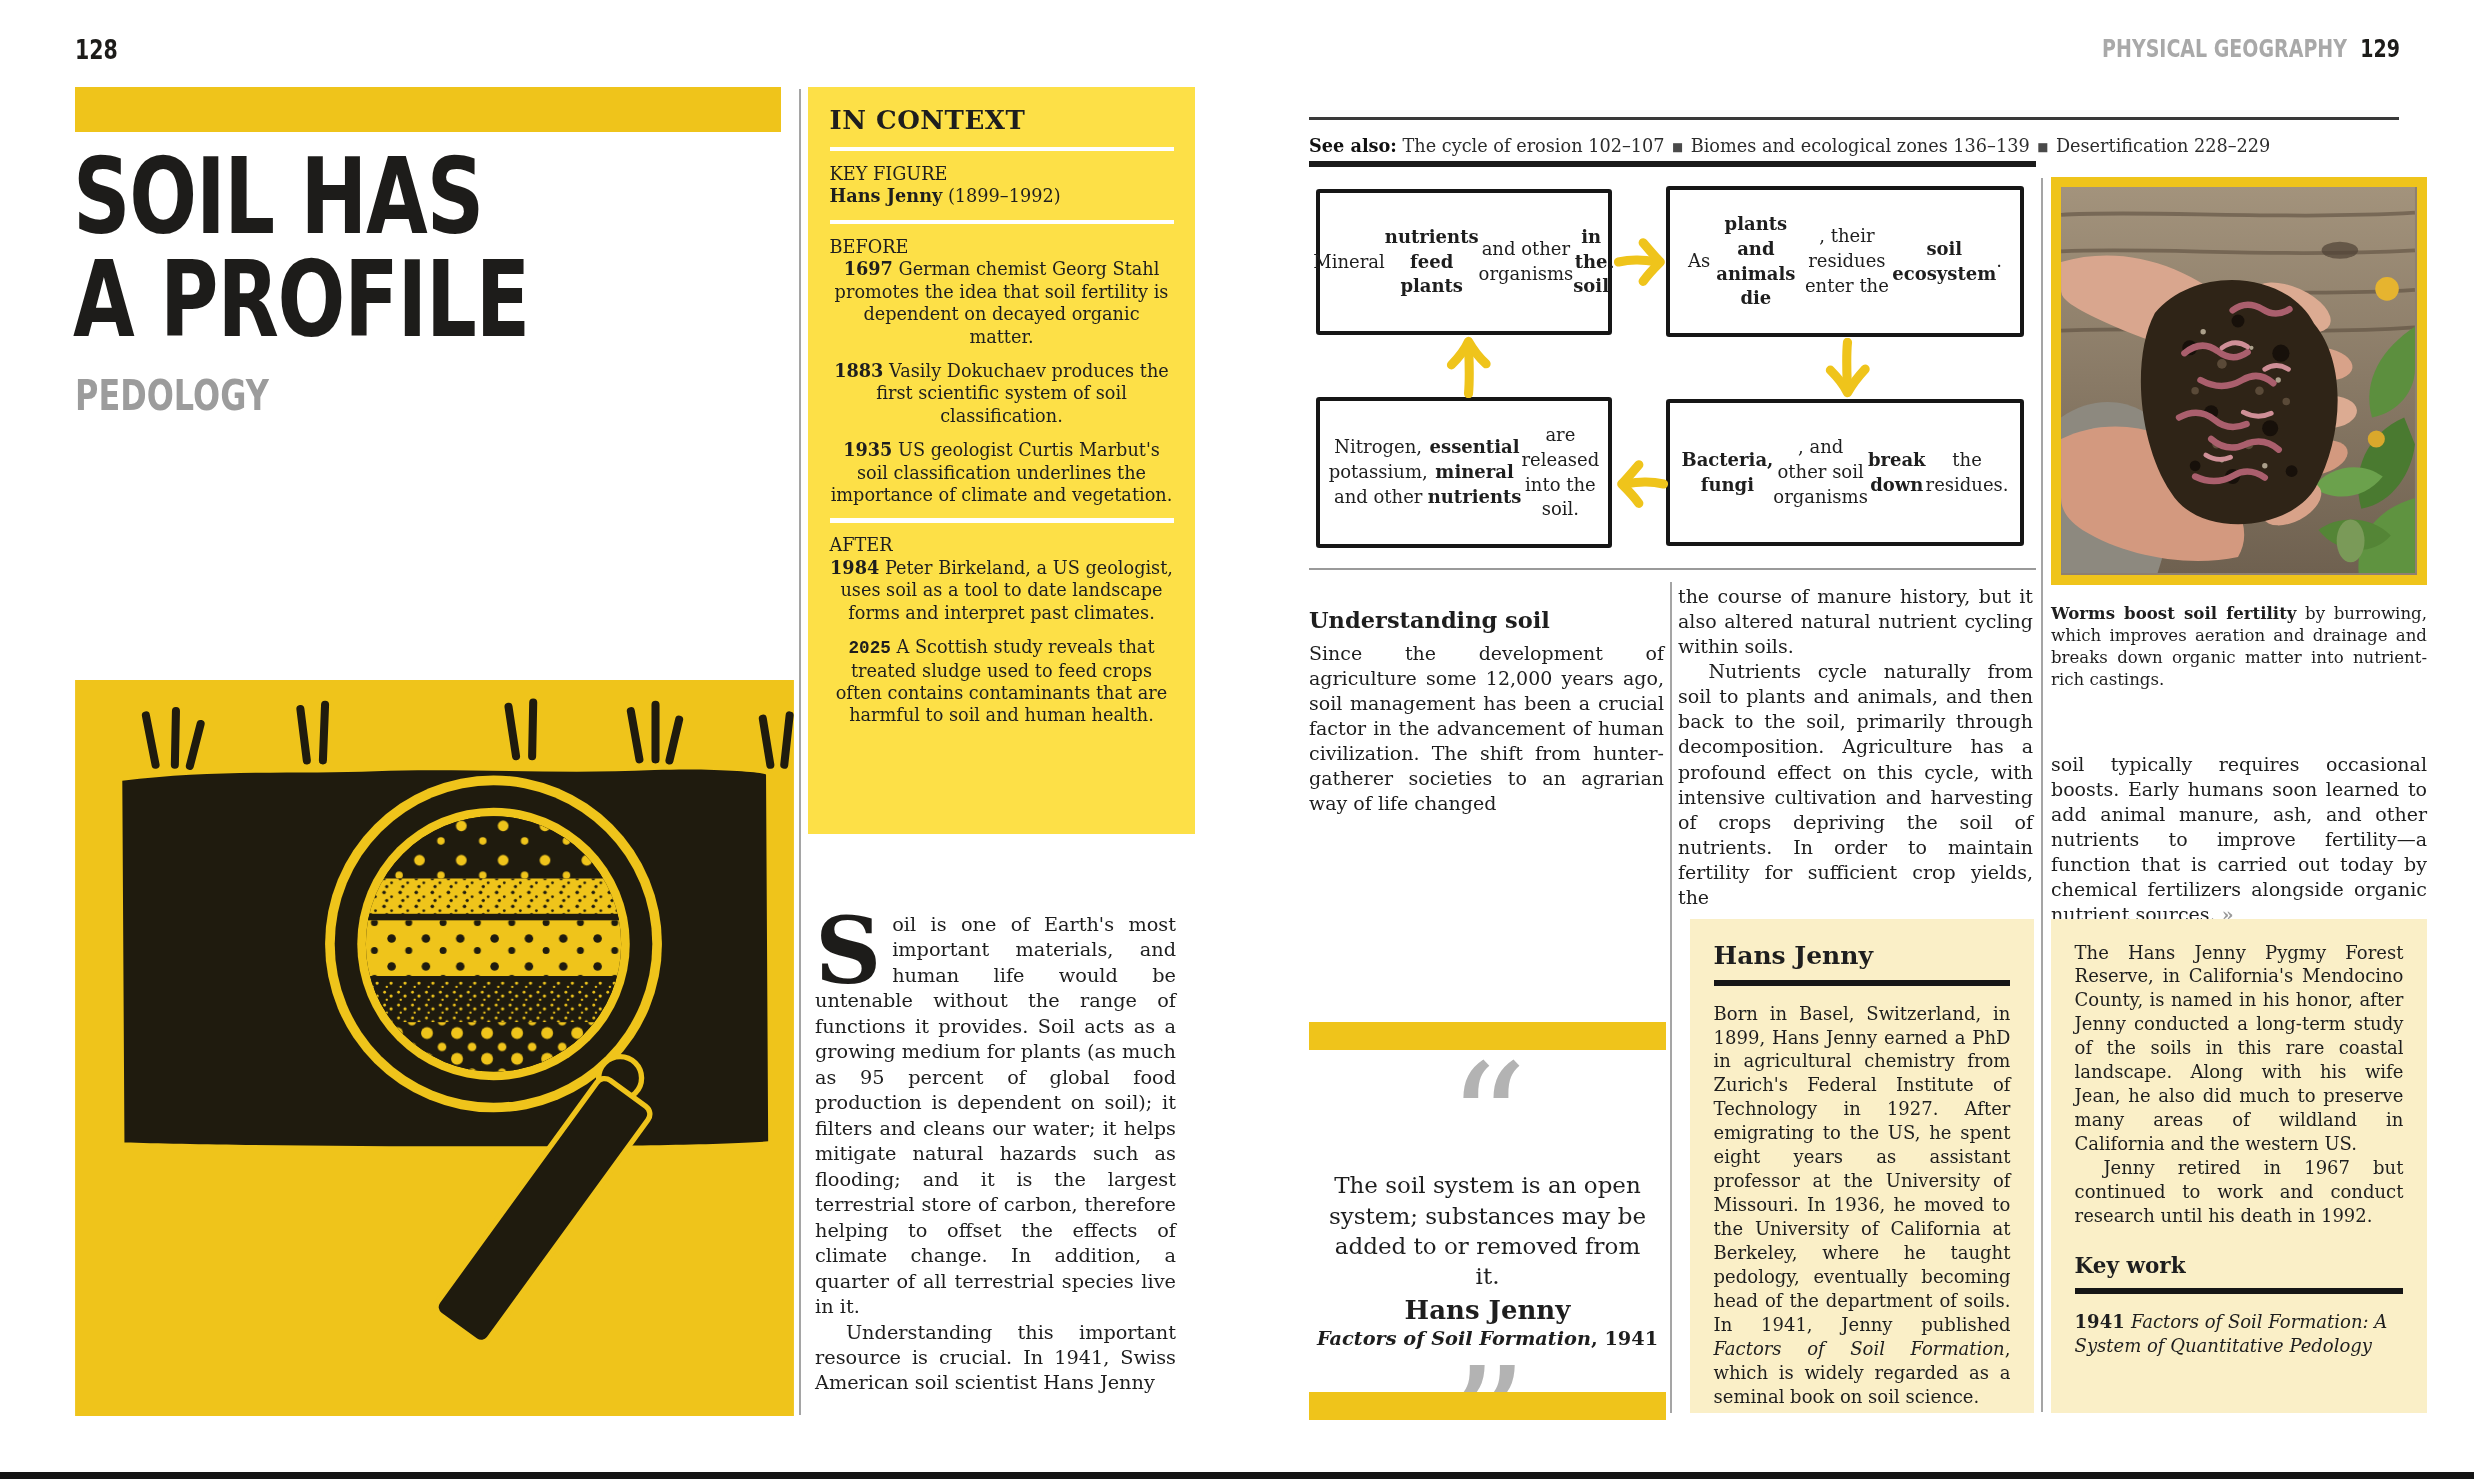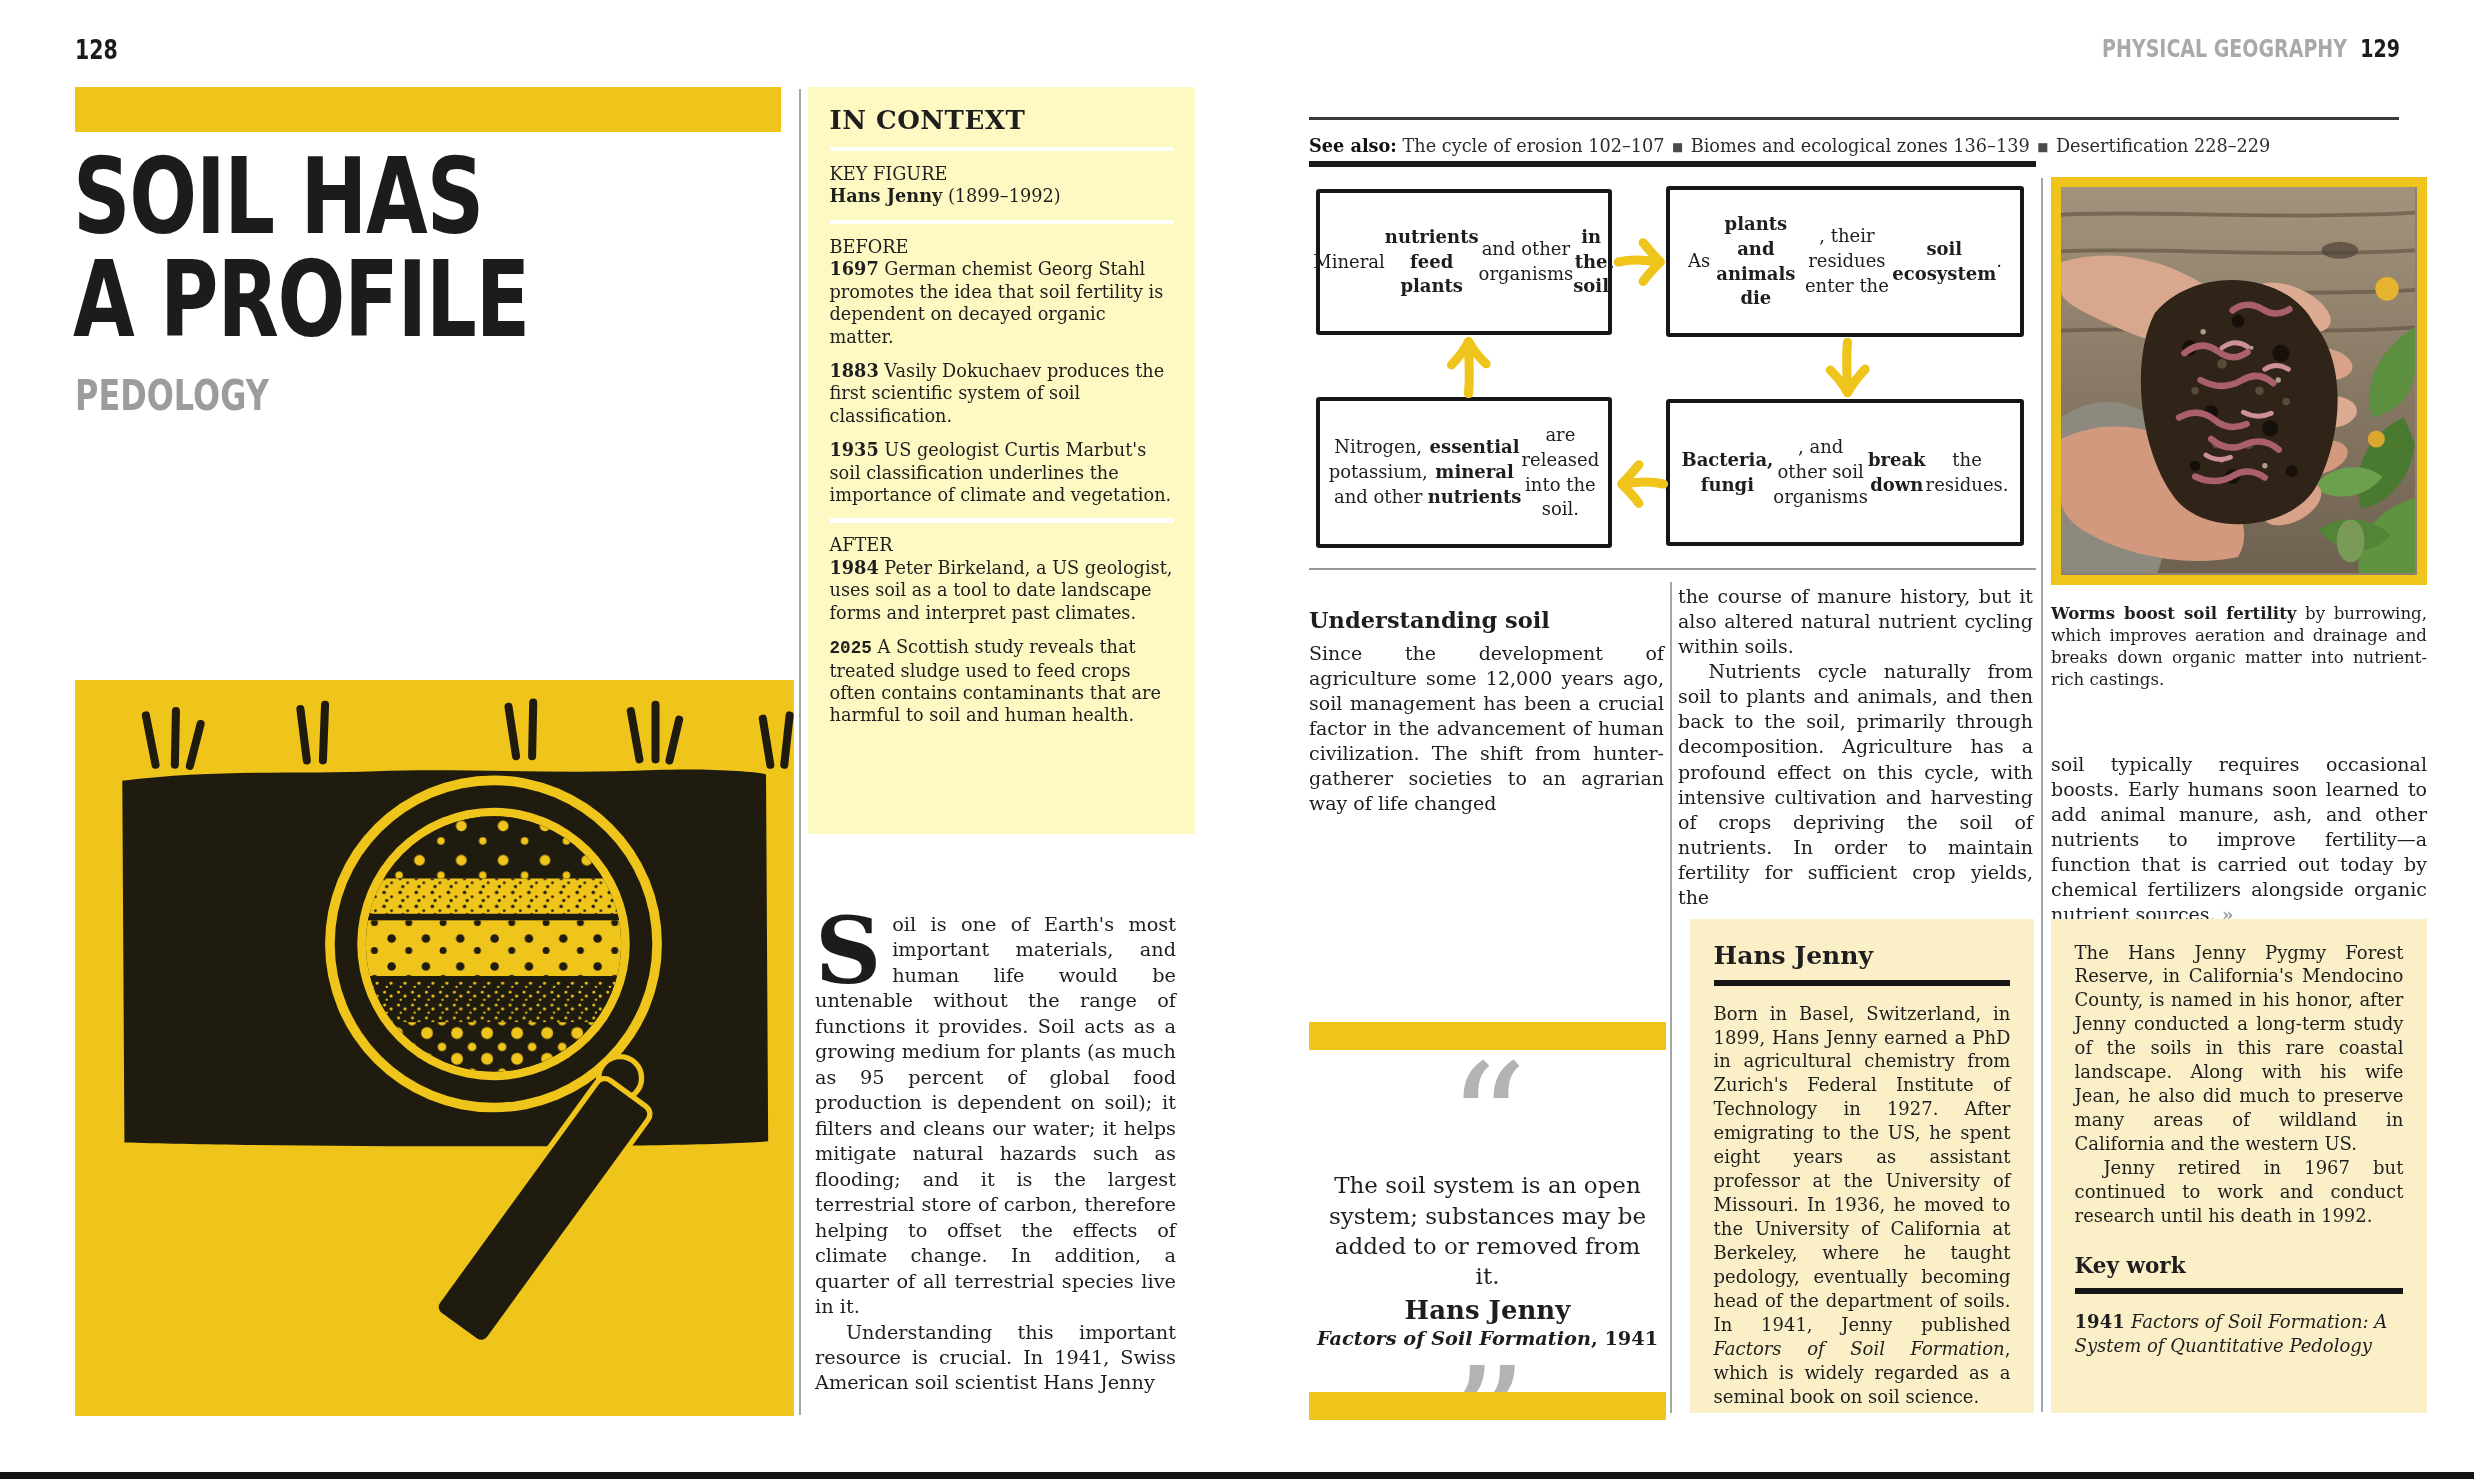--- a/index.html
+++ b/index.html
@@ -6,25 +6,25 @@
   body{width:2475px;height:1480px;position:relative;background:#ffffff;
        font-family:"DejaVu Serif", serif;color:#1e1e1e;overflow:hidden;}
   .abs{position:absolute;}
   .sans-cond{font-family:"DejaVu Sans", "Liberation Sans", sans-serif;font-weight:bold;}
   .squeeze{display:inline-block;transform:scaleX(0.76);transform-origin:left center;white-space:nowrap;}
   .squeeze-r{display:inline-block;transform:scaleX(0.76);transform-origin:right center;white-space:nowrap;}
   .yellow{background:#EFC41B;}
   .title{font-size:105px;line-height:0.98;color:#1d1c1a;letter-spacing:-1.6px;}
   .kicker{font-size:42px;color:#9c9c9c;letter-spacing:0px;}
   .pagenum{font-size:27px;color:#1d1c1a;}
-  .panel{background:#fef9c3;}
+  .panel{background:#fde047;}
   .panel-heading{font-size:26px;font-weight:bold;letter-spacing:0.5px;}
   .panel-rule{height:4.3px;background:#ffffff;margin:11.8px 0;}
   .panel-text{font-size:17.7px;line-height:1.27;}
-  .panel-entry{margin-bottom:11.8px;}
+  .panel-entry{margin-bottom:11.8px;text-align:center;}
   .body-text{font-size:19.3px;line-height:1.32;text-align:justify;}
   .body-text p{margin:0;}
   .indent{text-indent:1.6em;}
   .dropcap{float:left;font-size:92px;line-height:0.74;font-weight:bold;padding:5.4px 10.7px 0 0;color:#1d1c1a;}
   .subhead{font-size:22.5px;font-weight:bold;margin:21.5px 0 5.4px 0;text-align:left;}
   .hairline-v{width:1.6px;background:#a5a5a5;}
   .rule-heavy{background:#1b1b1b;}
   .rule-mid{background:#3a3a3a;}
   .rule-thin{background:#9a9a9a;}
   .header-geo{font-size:25px;}

